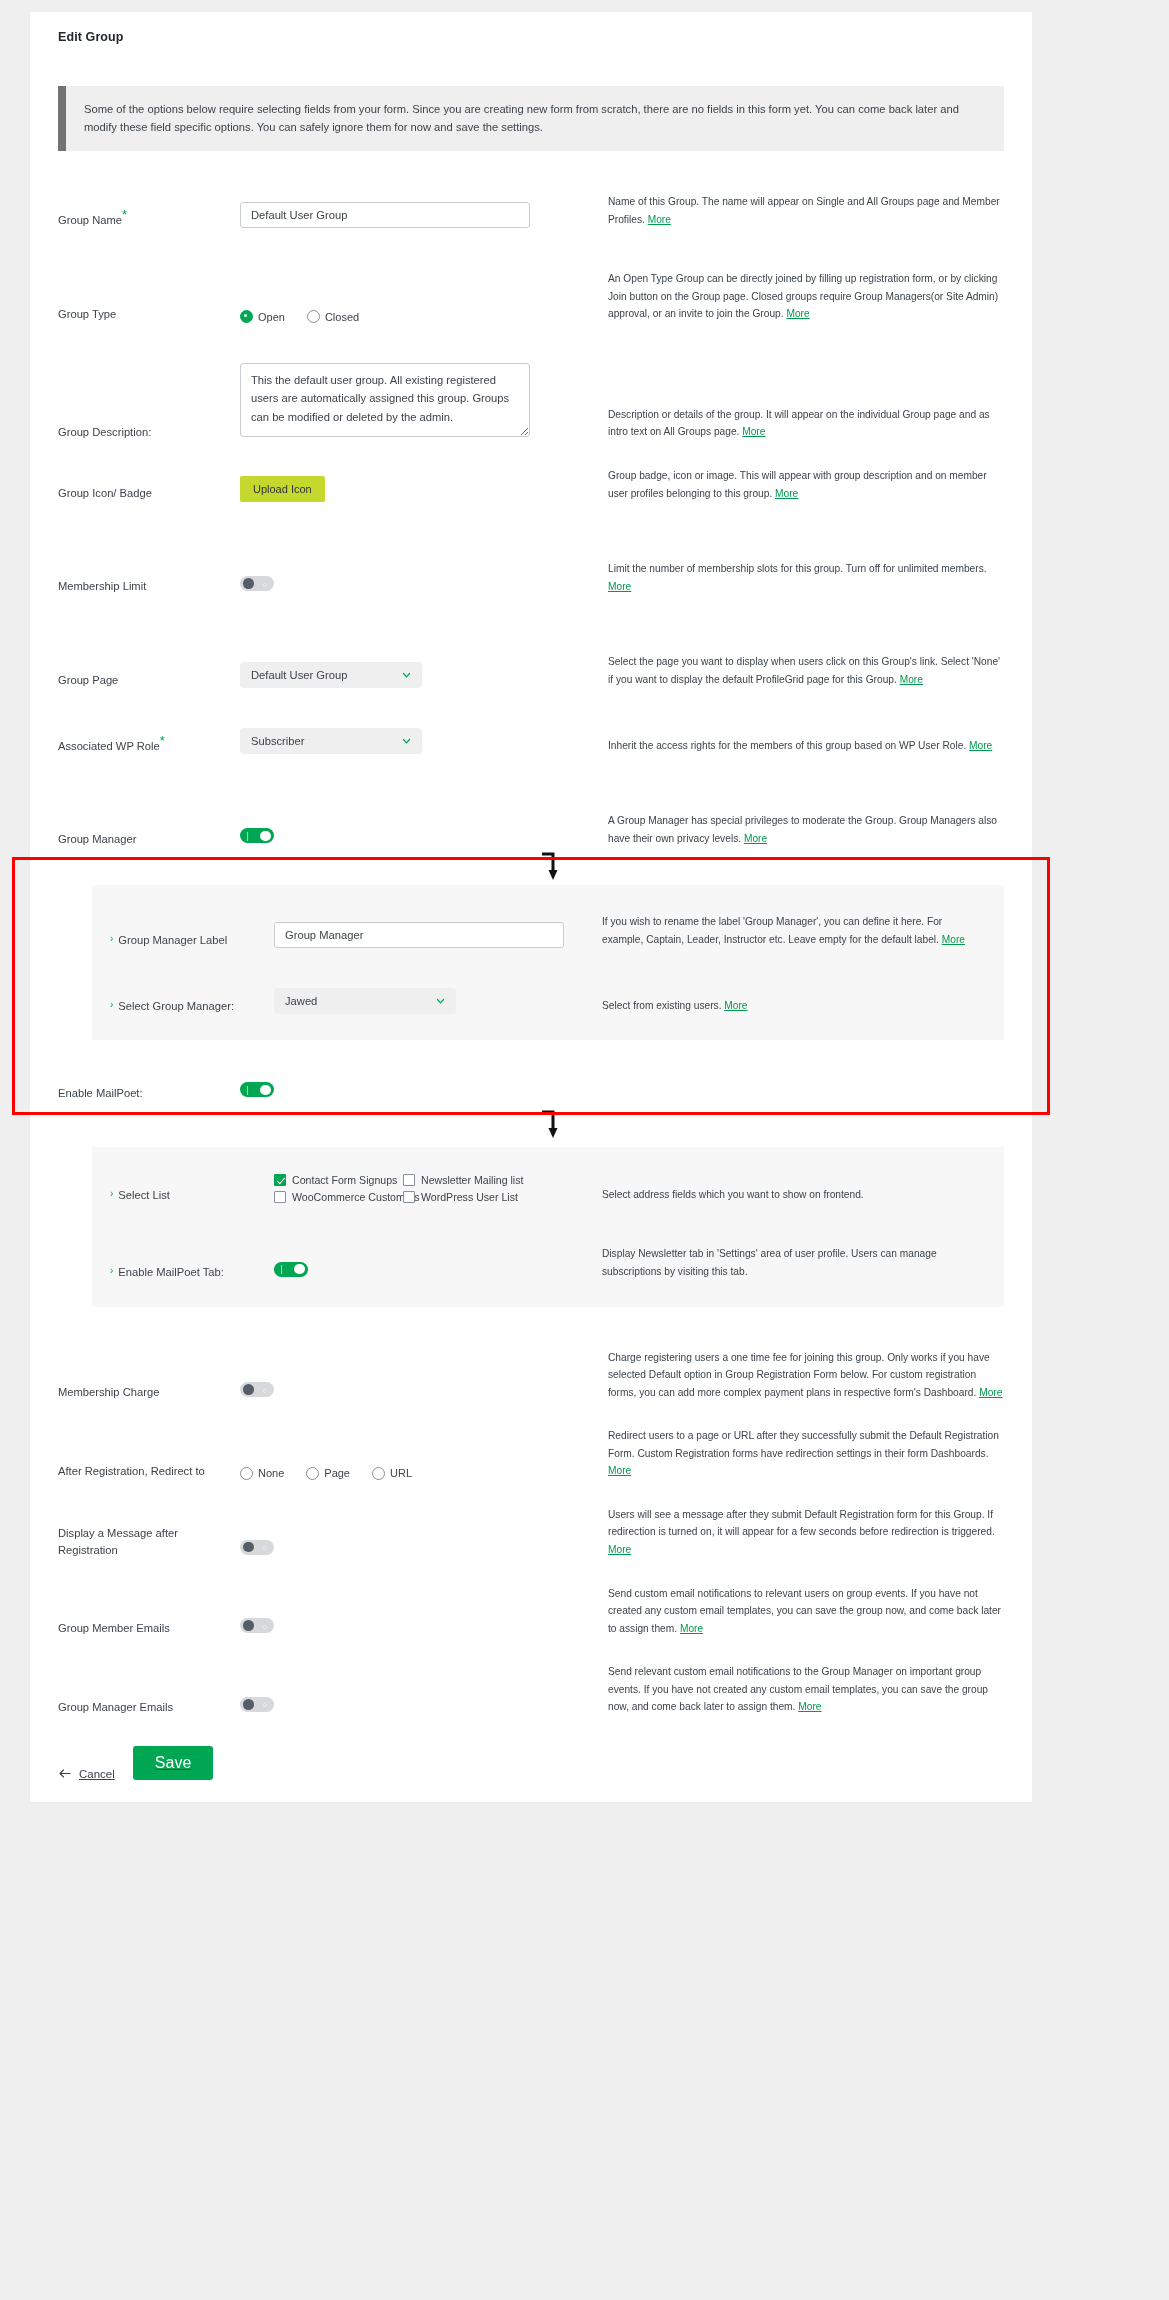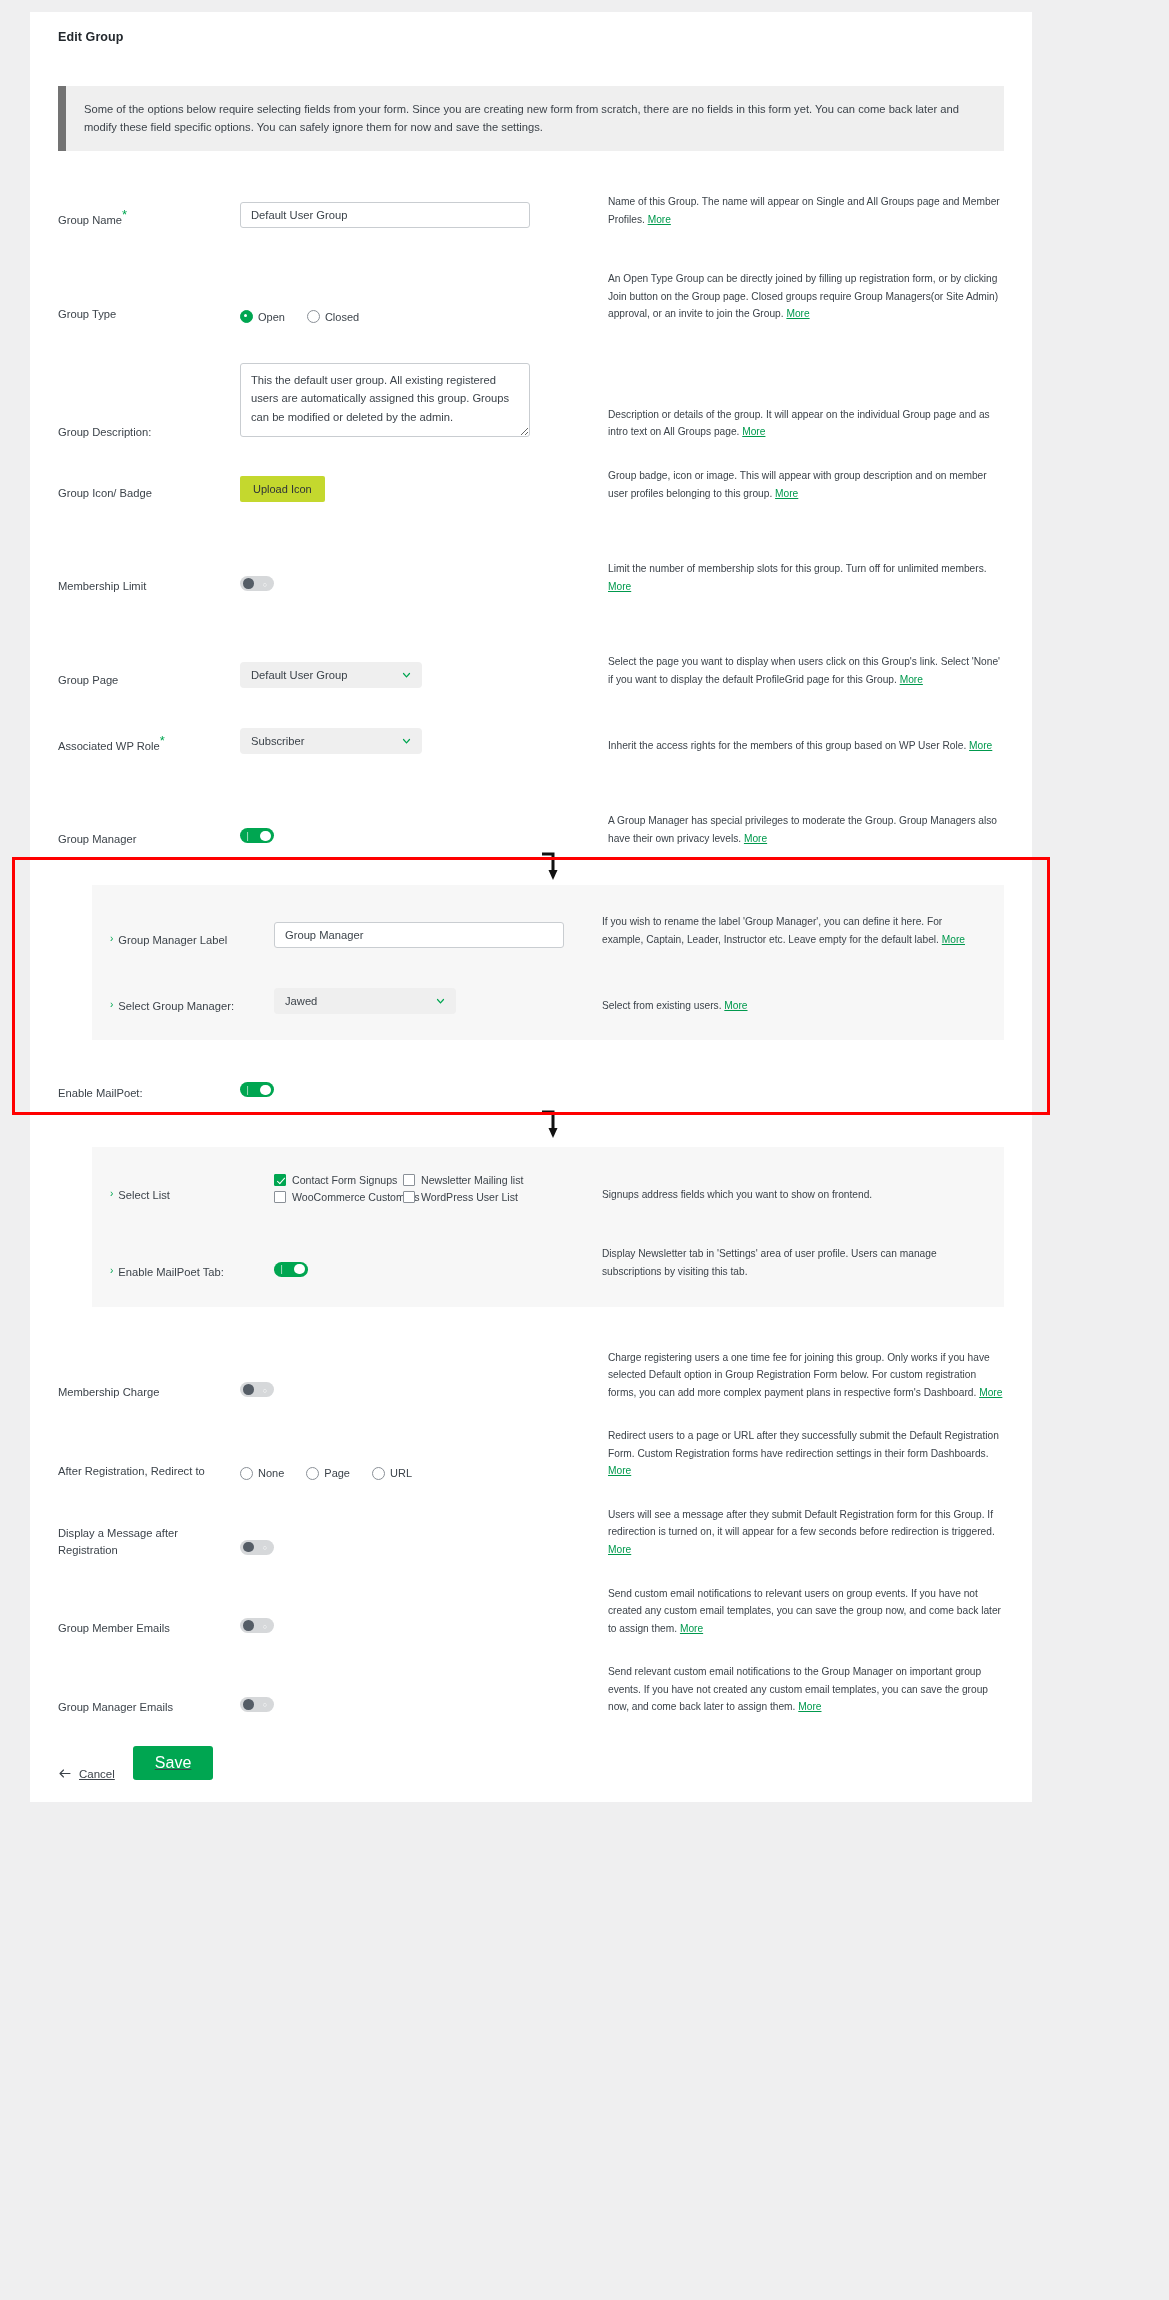--- a/index.html
+++ b/index.html
@@ -507,21 +507,21 @@
             <label class="check-item">
               <span class="checkbox"></span>
               <span class="check-label">WooCommerce Customers</span>
             </label>
             <label class="check-item">
               <span class="checkbox"></span>
               <span class="check-label">WordPress User List</span>
             </label>
           </div>
         </div>
-        <div class="help">Signups address fields which you want to show on frontend.</div>
+        <div class="help">Select address fields which you want to show on frontend.</div>
       </div>
 
       <div class="spacer-md"></div>
 
       <div class="row">
         <div class="label">
           <span class="caret">›</span>
           <span>Enable MailPoet Tab:</span>
         </div>
         <div class="control">

